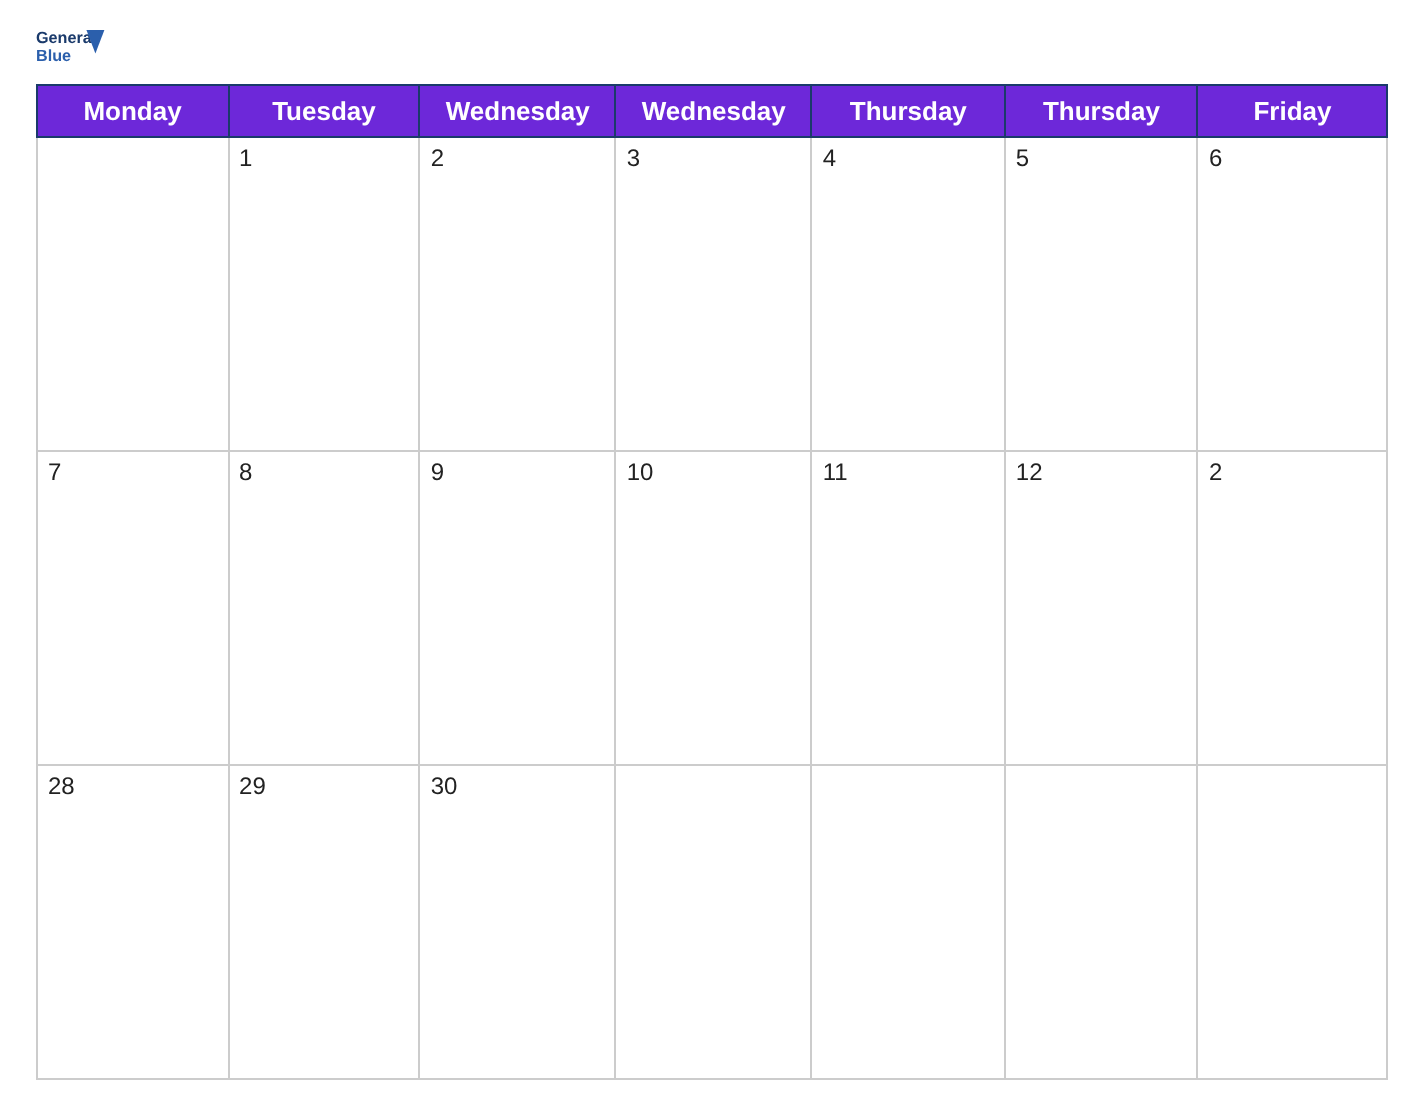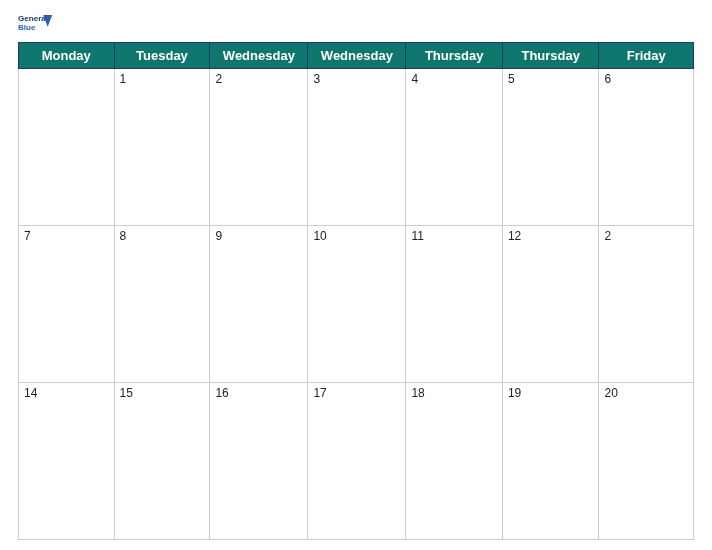--- a/index.html
+++ b/index.html
@@ -48,21 +48,21 @@
       min-width: 70px;
     }
 
     .calendar-table {
       width: 100%;
       border-collapse: collapse;
       flex: 1;
     }
 
     .calendar-table thead tr th {
-      background-color: #0f766e;
+      background-color: #6d28d9;
       color: #fff;
       font-size: 13px;
       font-weight: bold;
       text-align: center;
       padding: 5px 0;
       border: 1px solid #1a3a6b;
     }
 
     .calendar-table tbody tr td {
       border: 1px solid #ccc;
@@ -124,22 +124,22 @@
       <tr>
         <td><span class="day-num">7</span></td>
         <td><span class="day-num">8</span></td>
         <td><span class="day-num">9</span></td>
         <td><span class="day-num">10</span></td>
         <td><span class="day-num">11</span></td>
         <td><span class="day-num">12</span></td>
         <td><span class="day-num">2</span></td>
       </tr>
       <tr>
-        <td><span class="day-num">14</span></td>
-        <td><span class="day-num">15</span></td>
-        <td><span class="day-num">16</span></td>
-        <td><span class="day-num">17</span></td>
-        <td><span class="day-num">18</span></td>
-        <td><span class="day-num">19</span></td>
-        <td><span class="day-num">20</span></td>
+        <td><span class="day-num">28</span></td>
+        <td><span class="day-num">29</span></td>
+        <td><span class="day-num">30</span></td>
+        <td class="empty-cell"></td>
+        <td class="empty-cell"></td>
+        <td class="empty-cell"></td>
+        <td class="empty-cell"></td>
       </tr>
     </tbody>
 </table>
 
 </body></html>

